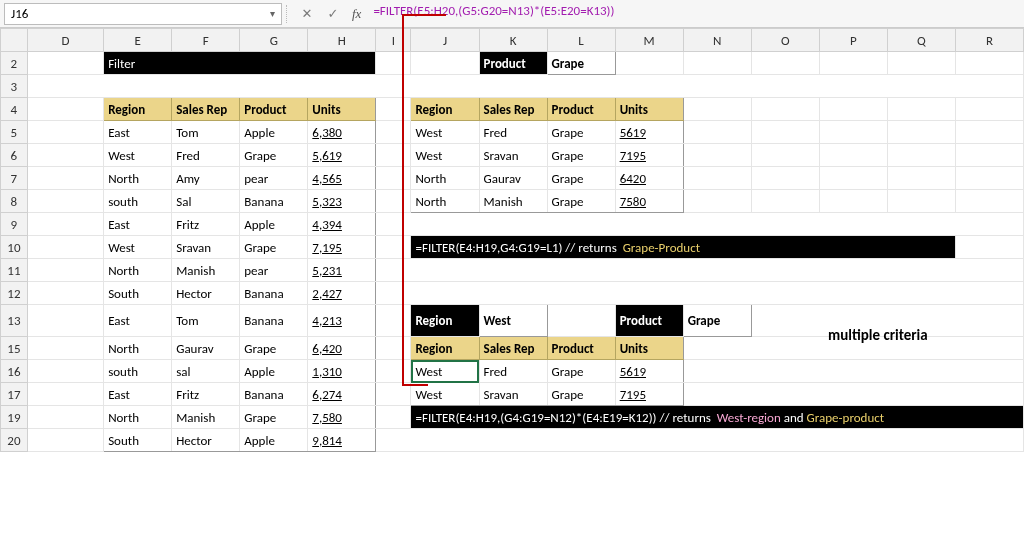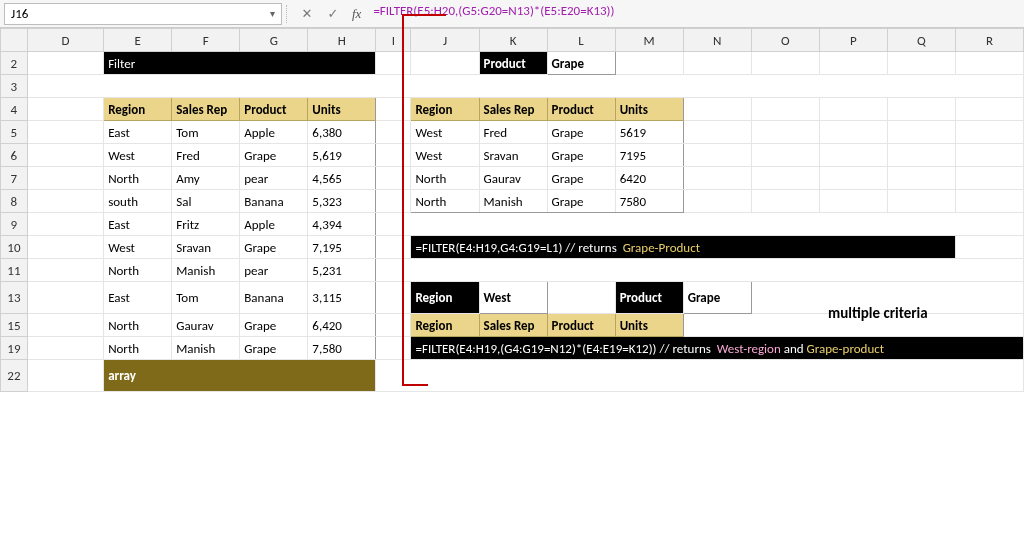--- a/index.html
+++ b/index.html
@@ -124,21 +124,21 @@
   }
   .caption-dark {
     background: #000 !important;
     color: #fff;
     font-size: 12.5px;
     padding: 2px 6px;
     margin-top: 48px;
   }
   .caption-dark .y { color: #e9cf6b; }
   .caption-dark .b { color: #f9a8d4; }
-  .num { text-align: right; }
+  .num { text-align: right; text-decoration: underline; }
   .ctxt { text-align: center; }
   .bord  { border: 1px solid #999 !important; }
   .bordL { border-left: 1px solid #999 !important; }
   .bordR { border-right: 1px solid #999 !important; }
   .bordT { border-top: 1px solid #999 !important; }
   .bordB { border-bottom: 1px solid #999 !important; }
 
   
   .active-cell {
     outline: 2px solid #217346;
@@ -365,28 +365,37 @@
 <tr>
   <th class="row-h">11</th>
   <td></td>
   <td class="bordL">North</td>
   <td>Manish</td>
   <td>pear</td>
   <td class="num bordR">5,231</td>
   <td colspan="10"></td>
 </tr>
 
+<tr>
+  <th class="row-h">12</th>
+  <td></td>
+  <td class="bordL">South</td>
+  <td>Hector</td>
+  <td>Banana</td>
+  <td class="num bordR">2,427</td>
+  <td colspan="10"></td>
+</tr>
 
 <tr class="tall">
   <th class="row-h">13</th>
   <td></td>
   <td class="bordL">East</td>
   <td>Tom</td>
   <td>Banana</td>
-  <td class="num bordR">3,115</td>
+  <td class="num bordR">4,213</td>
   <td></td>
   <td class="small-black">Region</td>
   <td class="bord"><b>West</b></td>
   <td></td>
   <td class="small-black">Product</td>
   <td class="bord"><b>Grape</b></td>
   <td colspan="4"></td>
 </tr>
 
 
@@ -398,48 +407,79 @@
   <td>Grape</td>
   <td class="num bordR">6,420</td>
   <td></td>
   <td class="col-header bordT bordL">Region</td>
   <td class="col-header bordT">Sales Rep</td>
   <td class="col-header bordT">Product</td>
   <td class="col-header bordT bordR">Units</td>
   <td colspan="5"></td>
 </tr>
 
-
+<tr>
+  <th class="row-h">16</th>
+  <td></td>
+  <td class="bordL">south</td>
+  <td>sal</td>
+  <td>Apple</td>
+  <td class="num bordR">1,310</td>
+  <td></td>
+  <td class="bordL active-cell">West</td>
+  <td>Fred</td>
+  <td>Grape</td>
+  <td class="num bordR">5619</td>
+  <td colspan="5"></td>
+</tr>
+
+<tr>
+  <th class="row-h">17</th>
+  <td></td>
+  <td class="bordL">East</td>
+  <td>Fritz</td>
+  <td>Banana</td>
+  <td class="num bordR">6,274</td>
+  <td></td>
+  <td class="bordL bordB">West</td>
+  <td class="bordB">Sravan</td>
+  <td class="bordB">Grape</td>
+  <td class="num bordR bordB">7195</td>
+  <td colspan="5"></td>
+</tr>
 
 
 <tr>
   <th class="row-h">19</th>
   <td></td>
   <td class="bordL">North</td>
   <td>Manish</td>
   <td>Grape</td>
   <td class="num bordR">7,580</td>
   <td></td>
   <td colspan="9" class="caption-dark">
     <span>=FILTER(E4:H19,(G4:G19=N12)*(E4:E19=K12))  //  returns</span>&nbsp;
     <span class="b">West-region</span>
     <span>and</span>
     <span class="y">Grape-product</span>
   </td>
 </tr>
 
-
-<tr class="tall">
-  <th class="row-h">22</th>
-  <td></td>
-  <td colspan="4" class="olive-header">array</td>
+<tr>
+  <th class="row-h">20</th>
+  <td></td>
+  <td class="bordL bordB">South</td>
+  <td class="bordB">Hector</td>
+  <td class="bordB">Apple</td>
+  <td class="num bordR bordB">9,814</td>
   <td colspan="10"></td>
 </tr>
+
 
 </tbody>
     </table>
 </div>
 
 <div class="redline-h" style="top:14px; left:402px; width:44px;"></div>
 <div class="redline-v" style="top:14px; left:402px; height:370px;"></div>
 <div class="redline-h" style="top:384px; left:402px; width:26px;"></div>
 
-<div class="mc-label" style="top:304px; left:828px;">multiple criteria</div>
+<div class="mc-label" style="top:326px; left:828px;">multiple criteria</div>
 
 </body></html>

